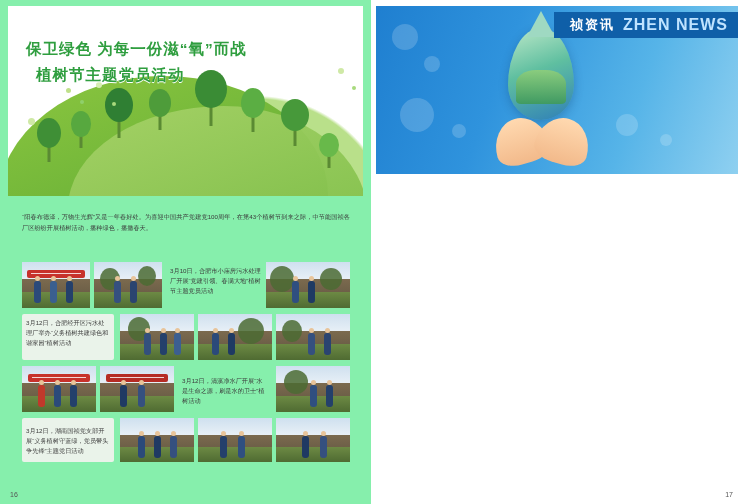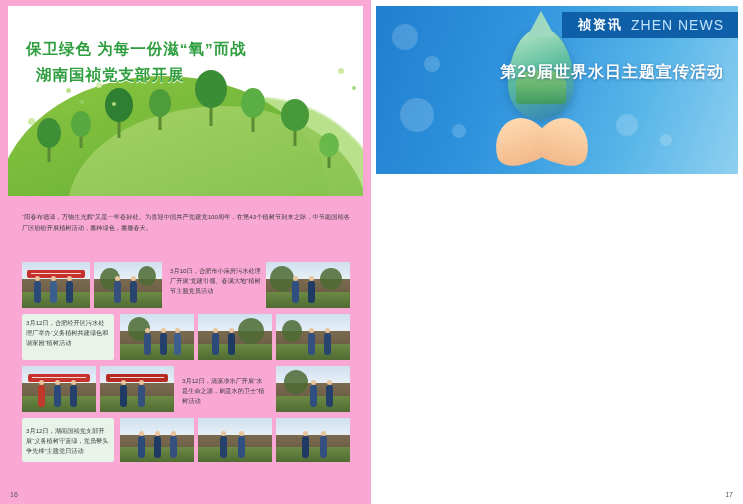--- a/index.html
+++ b/index.html
@@ -4,21 +4,21 @@
 <style>
   html,body{margin:0;padding:0;}
   body{
     width:743px;height:504px;
     background:#ffffff;
     font-family:"Liberation Sans","DejaVu Sans",sans-serif;
     overflow:hidden;
     position:relative;
   }
   .page{position:absolute;top:0;left:0;width:743px;height:504px;}
-  .left-page{position:absolute;left:0;top:0;width:371px;height:504px;background:#f9a8d4;}
+  .left-page{position:absolute;left:0;top:0;width:371px;height:504px;background:#86efac;}
   .right-page{position:absolute;left:371px;top:0;width:372px;height:504px;background:#fff;}
 
   
   .hero-left{
     position:absolute;left:8px;top:6px;width:355px;height:190px;
     overflow:hidden;
     background:
       radial-gradient(circle at 70% 120%, #b9e08a 0%, #b9e08a 40%, rgba(255,255,255,0) 41%),
       linear-gradient(#ffffff,#ffffff);
   }
@@ -50,21 +50,21 @@
     background:linear-gradient(110deg,#1f7fd0 0%,#2f93dd 35%,#56b4e8 70%,#8fd0f0 100%);
     overflow:hidden;
   }
   .bubble{position:absolute;border-radius:50%;background:rgba(255,255,255,.18);}
   .brandbar{
     position:absolute;right:0;top:6px;height:26px;min-width:150px;
     background:#0f5fa8;display:flex;align-items:center;gap:8px;
     padding:0 10px 0 16px;
   }
   .brand-cn{color:#fff;font-size:13px;font-weight:bold;letter-spacing:2px;}
-  .brand-en{color:#bfe3ff;font-size:14px;letter-spacing:1px;}
+  .brand-en{color:#bfe3ff;font-size:16px;letter-spacing:1px;font-weight:bold;}
   .hero-r-title{
     position:absolute;right:14px;top:56px;text-align:right;color:#ffffff;
     font-weight:bold;text-shadow:0 1px 3px rgba(0,60,120,.55);
   }
   .hero-r-title .t1{font-size:14px;letter-spacing:1px;display:block;margin-bottom:7px;}
   .hero-r-title .t2{font-size:16px;letter-spacing:1px;display:block;}
   .drop{
     position:absolute;left:132px;top:22px;width:66px;height:92px;
     background:linear-gradient(160deg,#bfe9c9,#5fbfa0 45%,#2f7fb8);
     border-radius:50% 50% 50% 50% / 62% 62% 38% 38%;
@@ -170,21 +170,21 @@
       <div class="leafdot" style="left:58px;top:82px;width:5px;height:5px;background:#bfe08a;"></div>
       <div class="leafdot" style="left:72px;top:94px;width:4px;height:4px;background:#8fcf6b;"></div>
       <div class="leafdot" style="left:88px;top:76px;width:6px;height:6px;background:#d6ecb1;"></div>
       <div class="leafdot" style="left:104px;top:96px;width:4px;height:4px;background:#a8da7d;"></div>
       <div class="leafdot" style="left:20px;top:112px;width:7px;height:7px;background:#cfe9a6;"></div>
       <div class="leafdot" style="left:330px;top:62px;width:6px;height:6px;background:#cfe9a6;"></div>
       <div class="leafdot" style="left:344px;top:80px;width:4px;height:4px;background:#a8da7d;"></div>
 
       <div class="hero-title">
         <span>保卫绿色 为每一份滋“氧”而战</span>
-        <span class="l2">湖南国祯党支部开展</span>
+        <span class="l2">植树节主题党员活动</span>
       </div>
     </div>
 
     <div class="body-text left-lede">“阳春布德泽，万物生光辉”又是一年春好处。为喜迎中国共产党建党100周年，在第43个植树节到来之际，中节能国祯各厂区纷纷开展植树活动，播种绿色，播撒春天。</div>
 
     <div class="photo" style="left:22px;top:262px;width:68px;height:46px;">
       <div class="sky"></div>
         <div class="ground"></div>
         <div class="grass"></div>
       <div class="banner"></div>
@@ -368,20 +368,19 @@
         <div class="hand l"></div>
         <div class="hand r"></div>
       </div>
 
       <div class="brandbar">
         <span class="brand-cn">祯资讯</span>
         <span class="brand-en">ZHEN NEWS</span>
       </div>
 
       <div class="hero-r-title">
-        <span class="t2">第29届世界水日主题宣传活动</span>
       </div>
     </div>
 
     <div class="folio r">17</div>
   </div>
 
 </div>
 
 </body></html>

